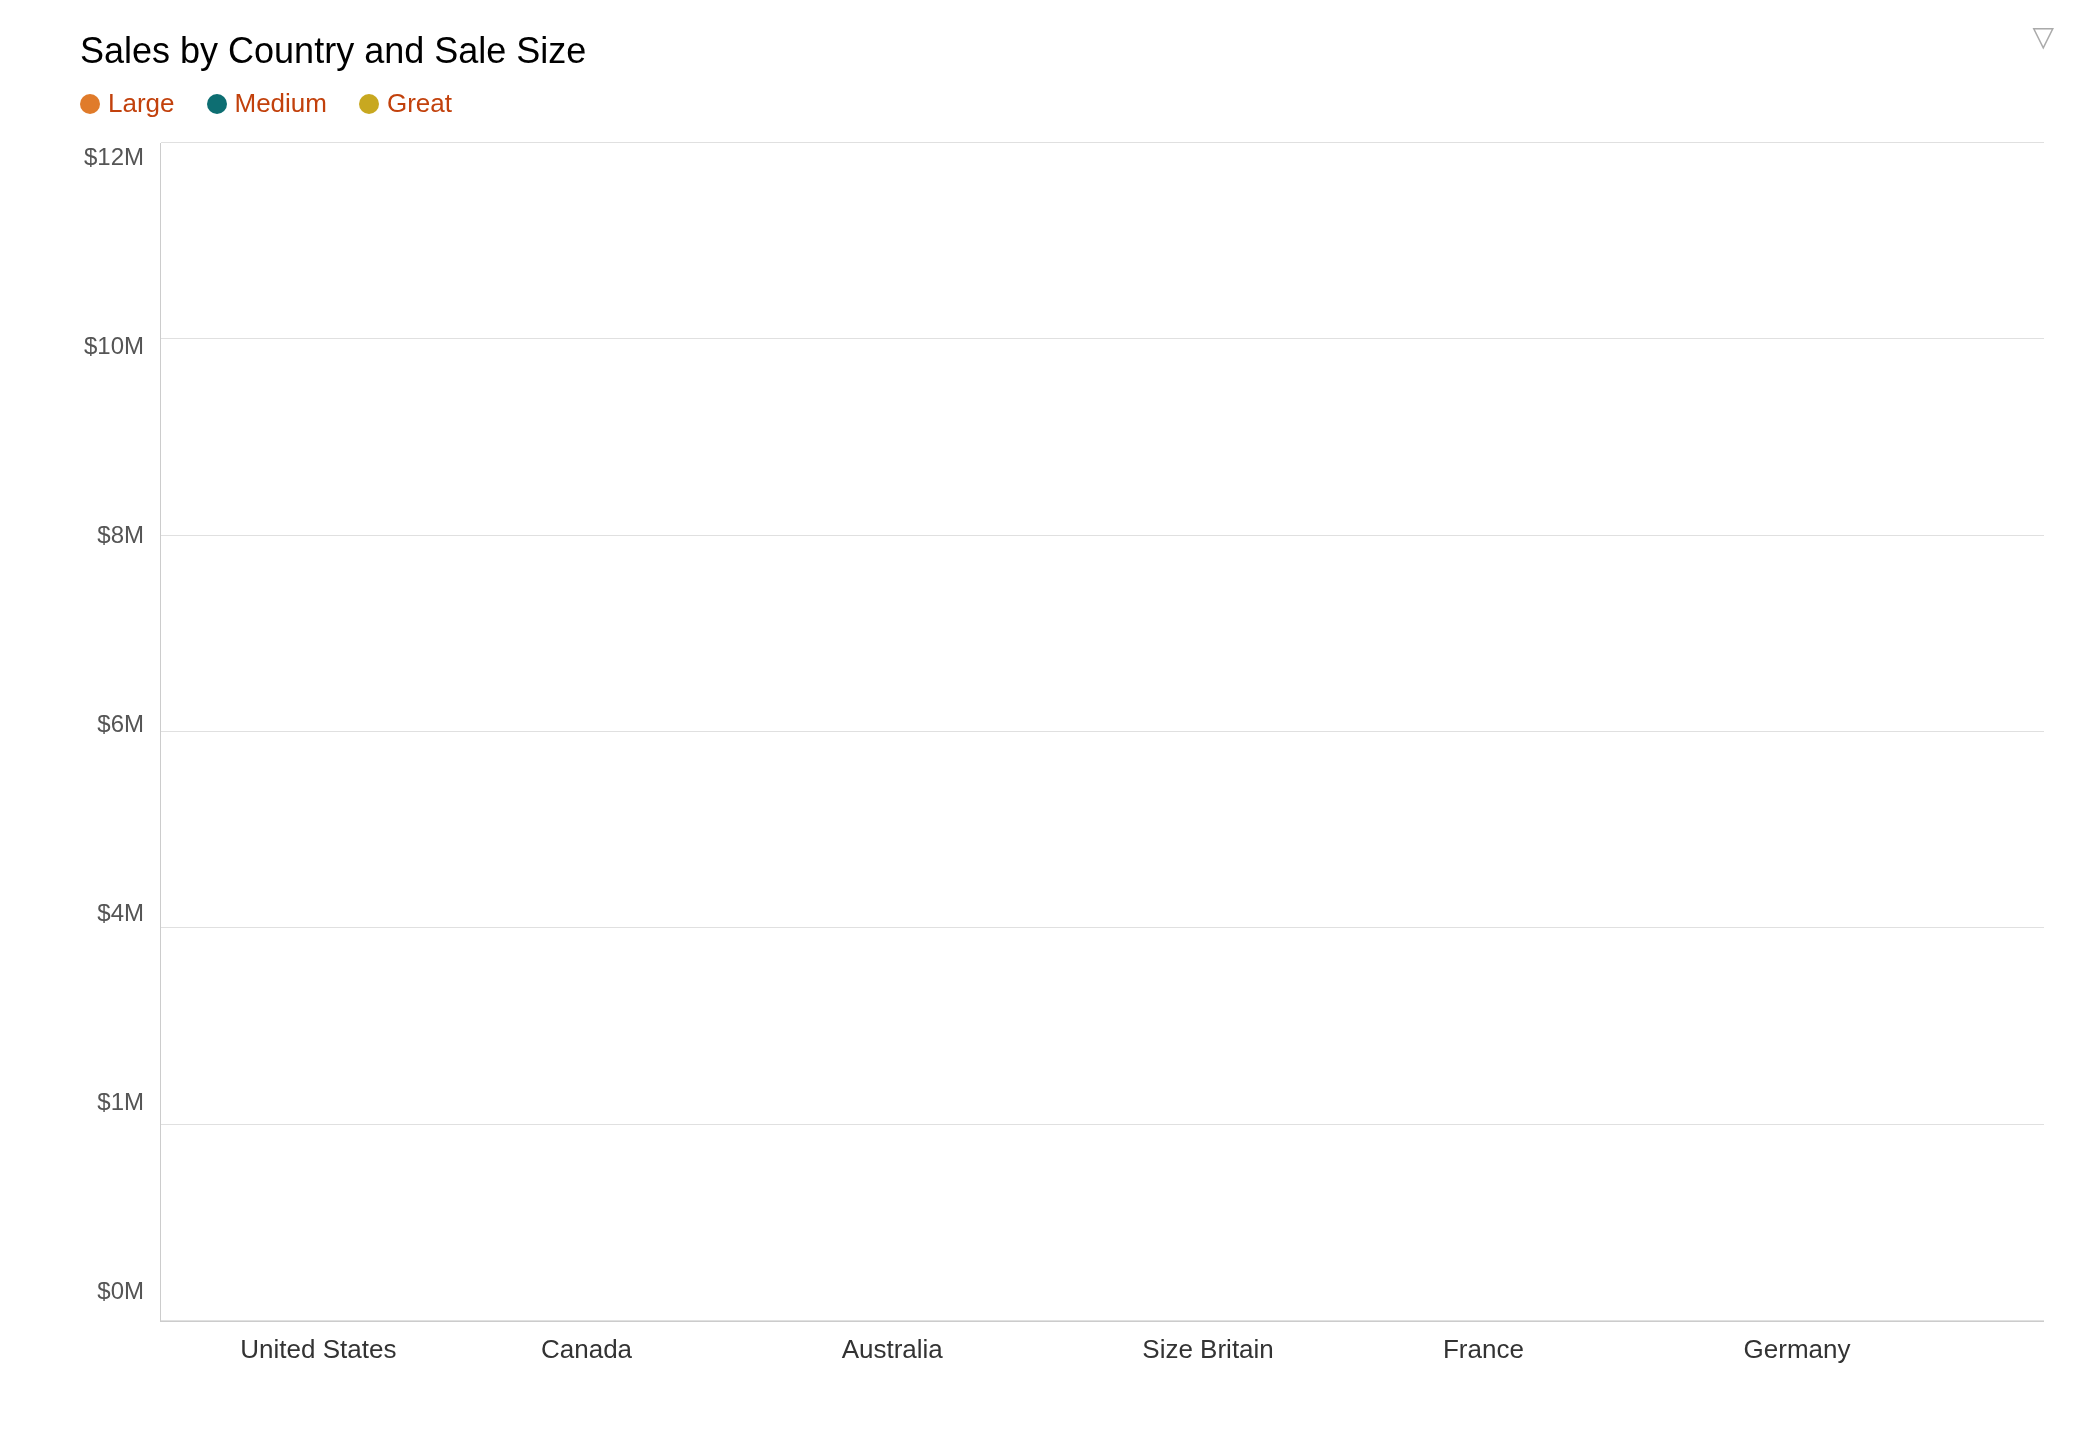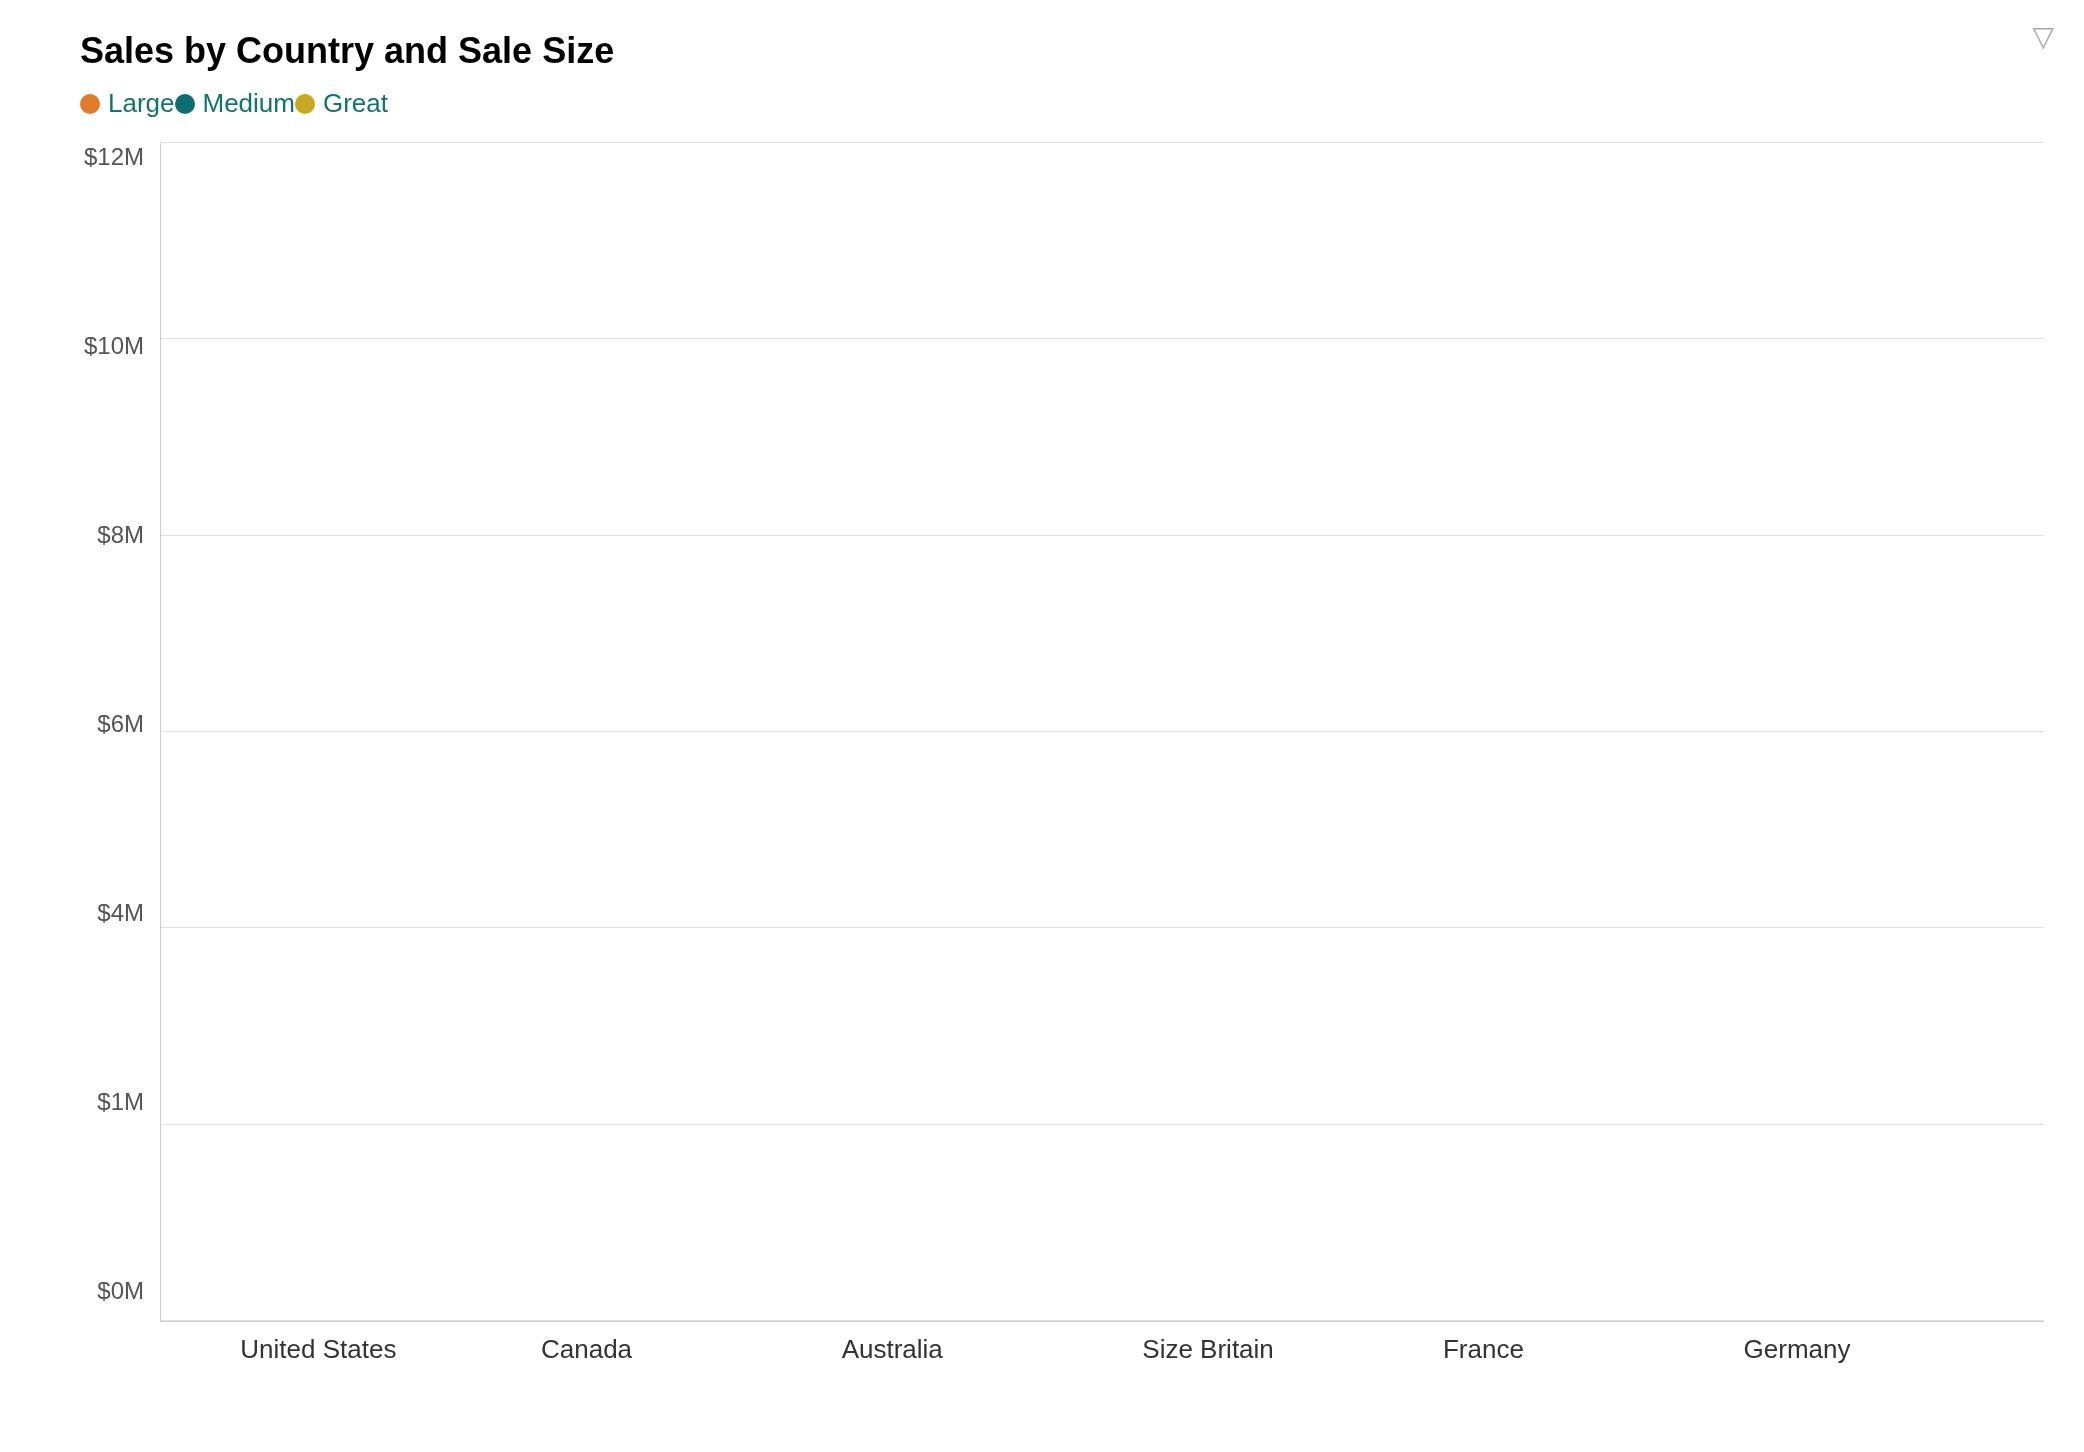--- a/index.html
+++ b/index.html
@@ -12,30 +12,31 @@
       position: relative;
     }
     .chart-container {
       padding: 30px 40px 60px 80px;
       width: 100%;
       height: 100%;
       position: relative;
     }
     .chart-title {
       font-size: 36px;
-      font-weight: 700;
+      font-weight: 400;
       color: #000;
       margin-bottom: 16px;
     }
     .legend {
       display: flex;
       align-items: center;
+      gap: 32px;
       margin-bottom: 24px;
       font-size: 26px;
-      color: #0f766e;
+      color: #c2410c;
     }
     .legend-item {
       display: flex;
       align-items: center;
       gap: 8px;
     }
     .legend-dot {
       width: 20px;
       height: 20px;
       border-radius: 50%;

